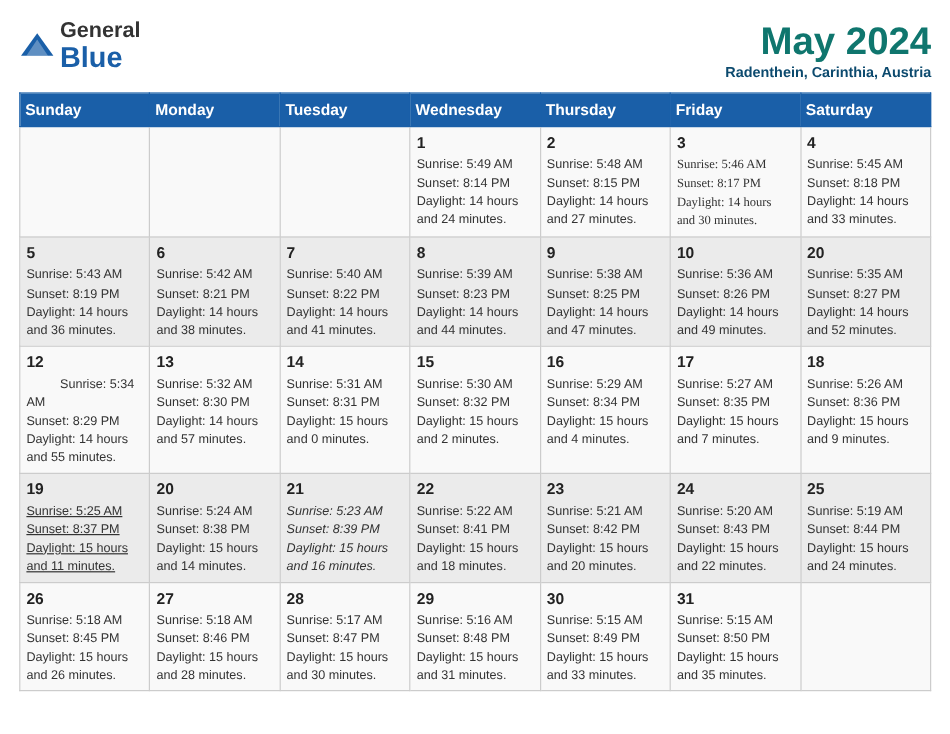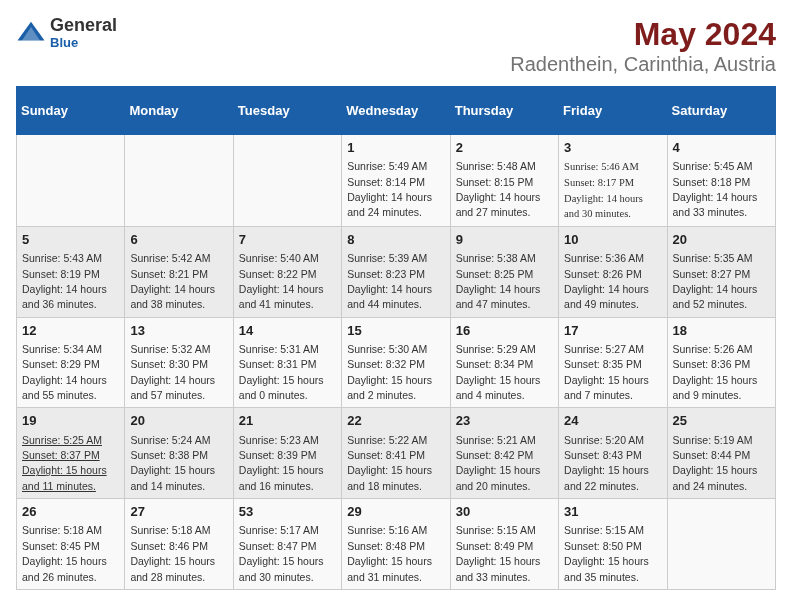--- a/index.html
+++ b/index.html
@@ -25,50 +25,50 @@
       display: flex;
       flex-direction: column;
       line-height: 1.1;
     }
     .logo-general {
       font-size: 18px;
       font-weight: bold;
       color: #333;
     }
     .logo-blue {
-      font-size: 13px;
+      font-size: 24px;
       font-weight: bold;
       color: #1a5fa8;
     }
     .logo-icon {
       width: 30px;
       height: 30px;
     }
     .title-area {
       text-align: right;
     }
     .main-title {
       font-size: 32px;
       font-weight: bold;
-      color: #7f1d1d;
+      color: #0f766e;
     }
     .sub-title {
-      font-size: 20px;
-      color: #737373;
-      font-weight: normal;
+      font-size: 12px;
+      color: #0c4a6e;
+      font-weight: bold;
     }
     table {
       width: 100%;
       border-collapse: collapse;
       font-size: 11px;
     }
     thead tr th {
       background-color: #1a5fa8;
       color: #fff;
-      padding: 16px 4px;
+      padding: 6px 4px;
       text-align: left;
       font-size: 13px;
       font-weight: bold;
       border: 1px solid #1a5fa8;
     }
     tbody tr td {
       vertical-align: top;
       padding: 4px 5px;
       border: 1px solid #ccc;
       min-height: 70px;
@@ -172,21 +172,21 @@
         <td><span class="day-number">10</span><span class="day-info" style="white-space: pre-line;">Sunrise: 5:36 AM
 Sunset: 8:26 PM
 Daylight: 14 hours
 and 49 minutes.</span></td>
         <td><span class="day-number">20</span><span class="day-info" style="white-space: pre-line;">Sunrise: 5:35 AM
 Sunset: 8:27 PM
 Daylight: 14 hours
 and 52 minutes.</span></td>
       </tr>
       <tr>
-        <td><span class="day-number">12</span><span class="day-info" style="white-space: pre-line;">Sunrise: 5:34 AM
+        <td><span class="day-number">12</span><span class="day-info" style="white-space: pre-line; margin-left: 28px;">Sunrise: 5:34 AM
 Sunset: 8:29 PM
 Daylight: 14 hours
 and 55 minutes.</span></td>
         <td><span class="day-number">13</span><span class="day-info" style="white-space: pre-line;">Sunrise: 5:32 AM
 Sunset: 8:30 PM
 Daylight: 14 hours
 and 57 minutes.</span></td>
         <td><span class="day-number">14</span><span class="day-info" style="white-space: pre-line;">Sunrise: 5:31 AM
 Sunset: 8:31 PM
 Daylight: 15 hours
@@ -210,21 +210,21 @@
       </tr>
       <tr>
         <td><span class="day-number">19</span><span class="day-info" style="white-space: pre-line; text-decoration: underline;">Sunrise: 5:25 AM
 Sunset: 8:37 PM
 Daylight: 15 hours
 and 11 minutes.</span></td>
         <td><span class="day-number">20</span><span class="day-info" style="white-space: pre-line;">Sunrise: 5:24 AM
 Sunset: 8:38 PM
 Daylight: 15 hours
 and 14 minutes.</span></td>
-        <td><span class="day-number">21</span><span class="day-info" style="white-space: pre-line;">Sunrise: 5:23 AM
+        <td><span class="day-number">21</span><span class="day-info" style="white-space: pre-line; font-style: italic;">Sunrise: 5:23 AM
 Sunset: 8:39 PM
 Daylight: 15 hours
 and 16 minutes.</span></td>
         <td><span class="day-number">22</span><span class="day-info" style="white-space: pre-line;">Sunrise: 5:22 AM
 Sunset: 8:41 PM
 Daylight: 15 hours
 and 18 minutes.</span></td>
         <td><span class="day-number">23</span><span class="day-info" style="white-space: pre-line;">Sunrise: 5:21 AM
 Sunset: 8:42 PM
 Daylight: 15 hours
@@ -240,21 +240,21 @@
       </tr>
       <tr>
         <td><span class="day-number">26</span><span class="day-info" style="white-space: pre-line;">Sunrise: 5:18 AM
 Sunset: 8:45 PM
 Daylight: 15 hours
 and 26 minutes.</span></td>
         <td><span class="day-number">27</span><span class="day-info" style="white-space: pre-line;">Sunrise: 5:18 AM
 Sunset: 8:46 PM
 Daylight: 15 hours
 and 28 minutes.</span></td>
-        <td><span class="day-number">53</span><span class="day-info" style="white-space: pre-line;">Sunrise: 5:17 AM
+        <td><span class="day-number">28</span><span class="day-info" style="white-space: pre-line;">Sunrise: 5:17 AM
 Sunset: 8:47 PM
 Daylight: 15 hours
 and 30 minutes.</span></td>
         <td><span class="day-number">29</span><span class="day-info" style="white-space: pre-line;">Sunrise: 5:16 AM
 Sunset: 8:48 PM
 Daylight: 15 hours
 and 31 minutes.</span></td>
         <td><span class="day-number">30</span><span class="day-info" style="white-space: pre-line;">Sunrise: 5:15 AM
 Sunset: 8:49 PM
 Daylight: 15 hours

